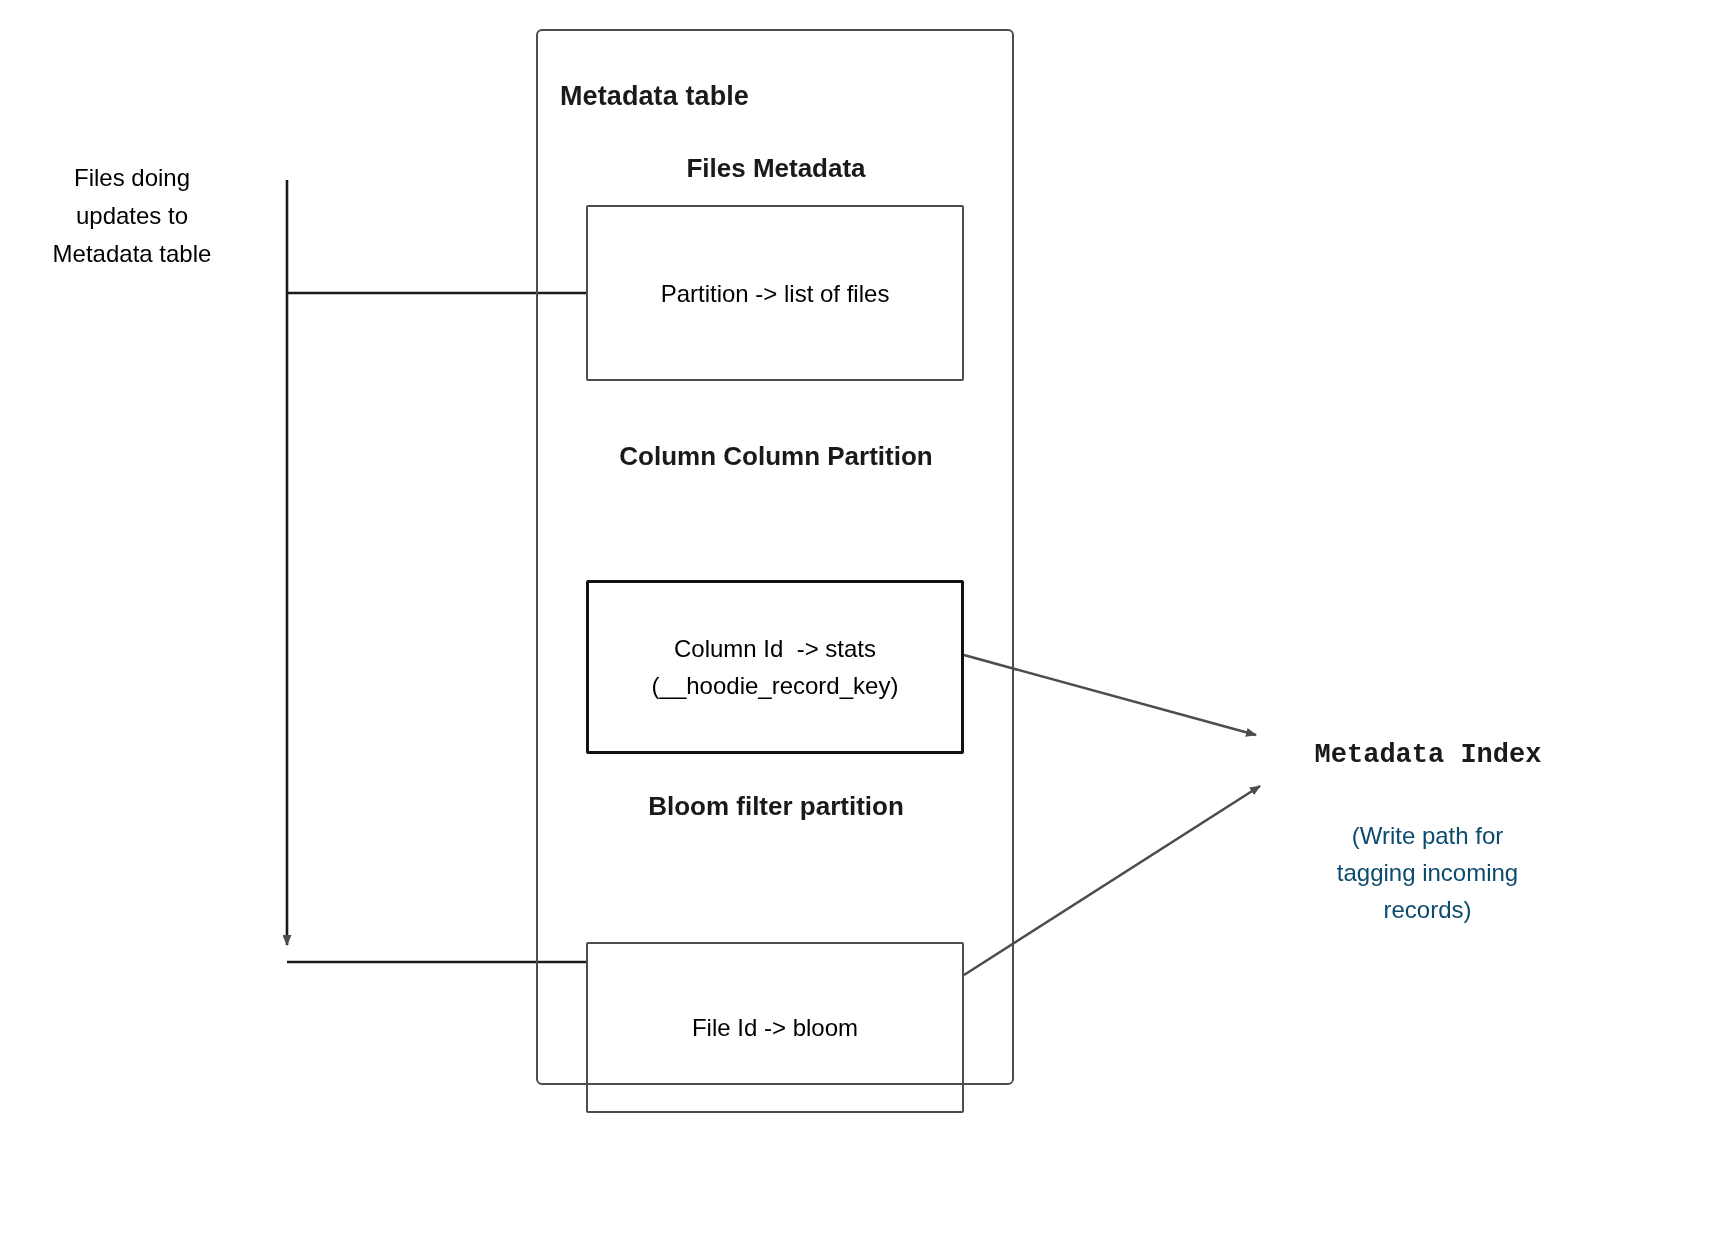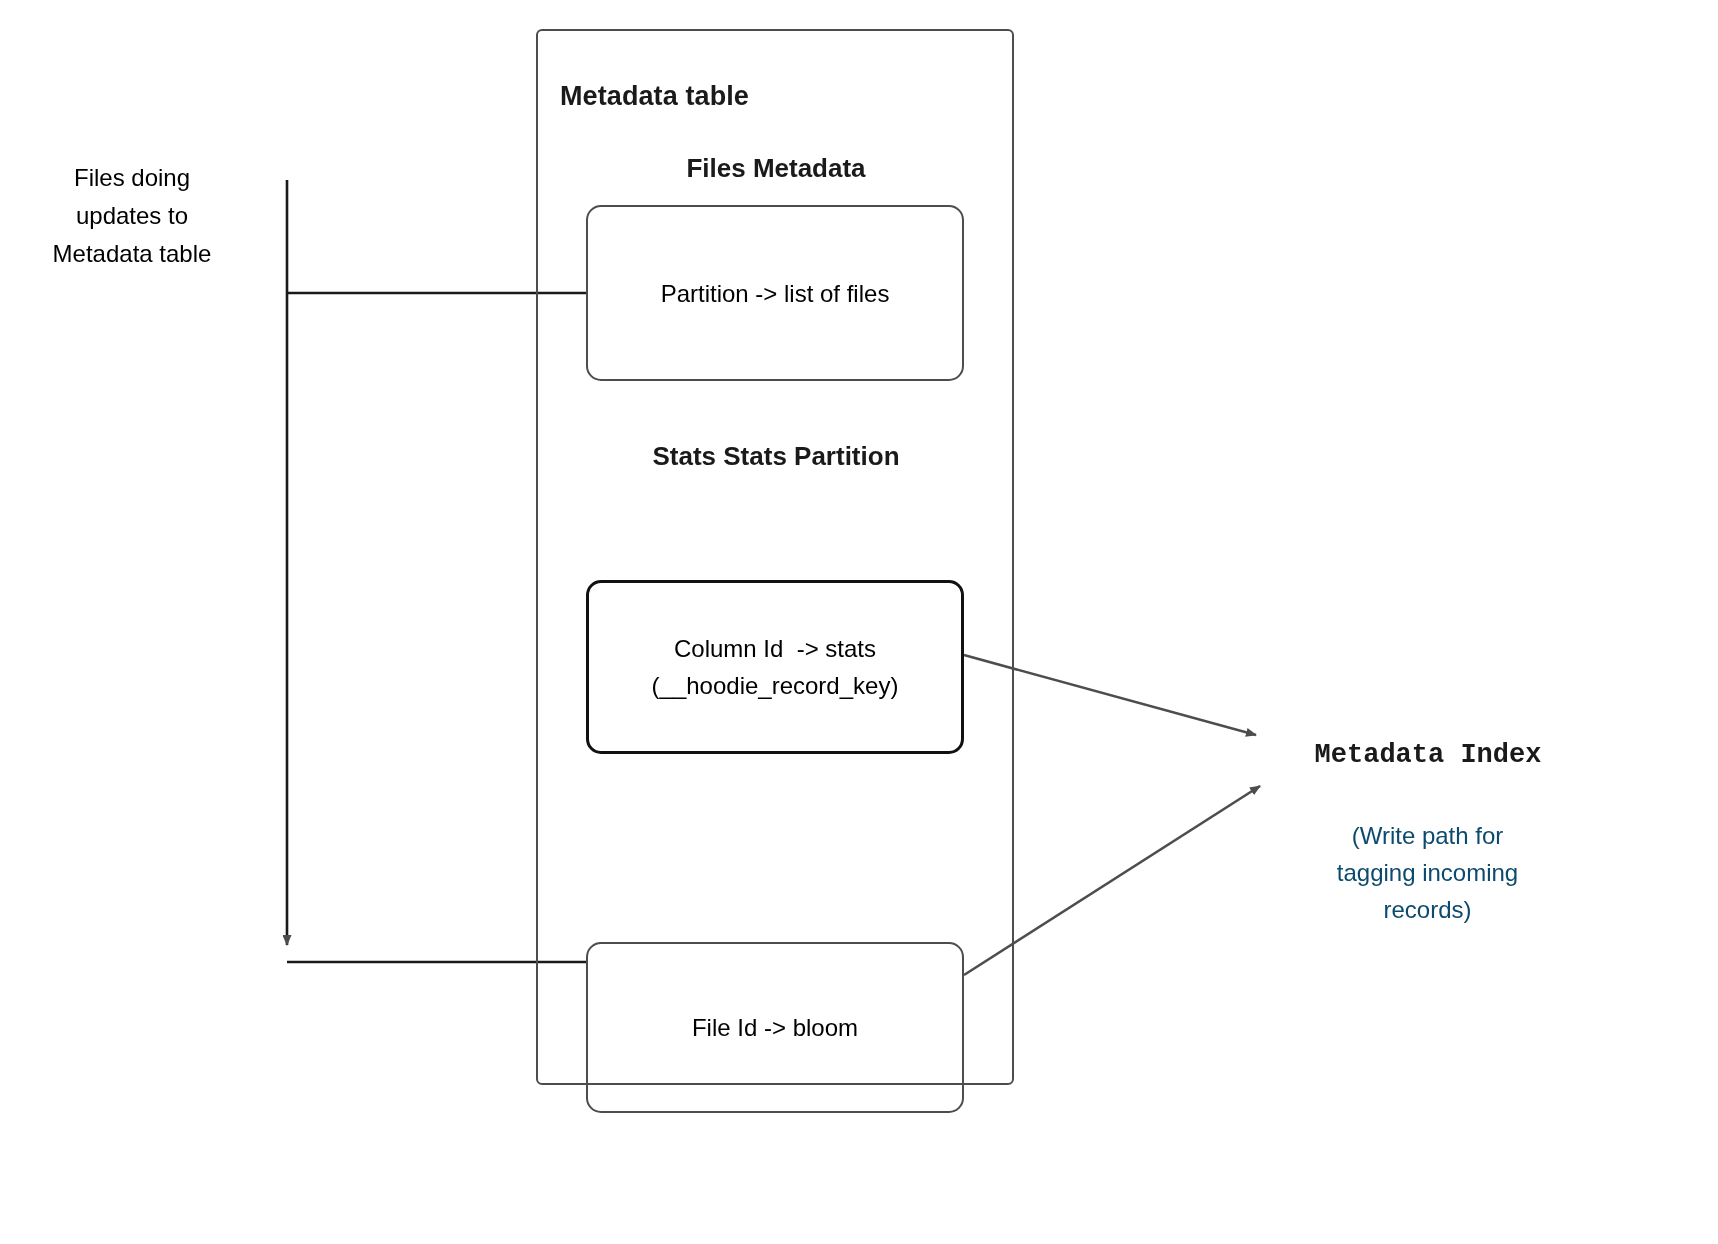--- a/index.html
+++ b/index.html
@@ -72,21 +72,21 @@
   #heading-bloom {
     left: 586px;
     top: 787px;
     width: 380px;
   }
 
   
   .inner-box {
     position: absolute;
     box-sizing: border-box;
-    border-radius: 15px;
+    border-radius: 2px;
     display: flex;
     align-items: center;
     justify-content: center;
     text-align: center;
     font-size: 24px;
     color: #000000;
     line-height: 37px;
   }
   #box-files {
     left: 586px;
@@ -187,27 +187,29 @@
 Metadata table</div>
 
   <div class="mt-container"></div>
   <div class="mt-title">Metadata table</div>
 
   <div class="section-heading" id="heading-files">Files Metadata</div>
   <div class="inner-box" id="box-files">
     <span class="box-text">Partition -&gt; list of files</span>
   </div>
 
-  <div class="section-heading" id="heading-colstats">Stats Stats
+  <div class="section-heading" id="heading-colstats">Column Column
 Partition</div>
   <div class="inner-box" id="box-colstats">
     <span class="box-text">Column Id  -&gt; stats
 (__hoodie_record_key)</span>
   </div>
 
+  <div class="section-heading" id="heading-bloom">Bloom filter
+partition</div>
   <div class="inner-box" id="box-bloom">
     <span class="box-text">File Id -&gt; bloom</span>
   </div>
 
   <div id="metadata-index-title">Metadata Index</div>
   <div id="metadata-index-note">(Write path for
 tagging incoming
 records)</div>
 
 </div>

